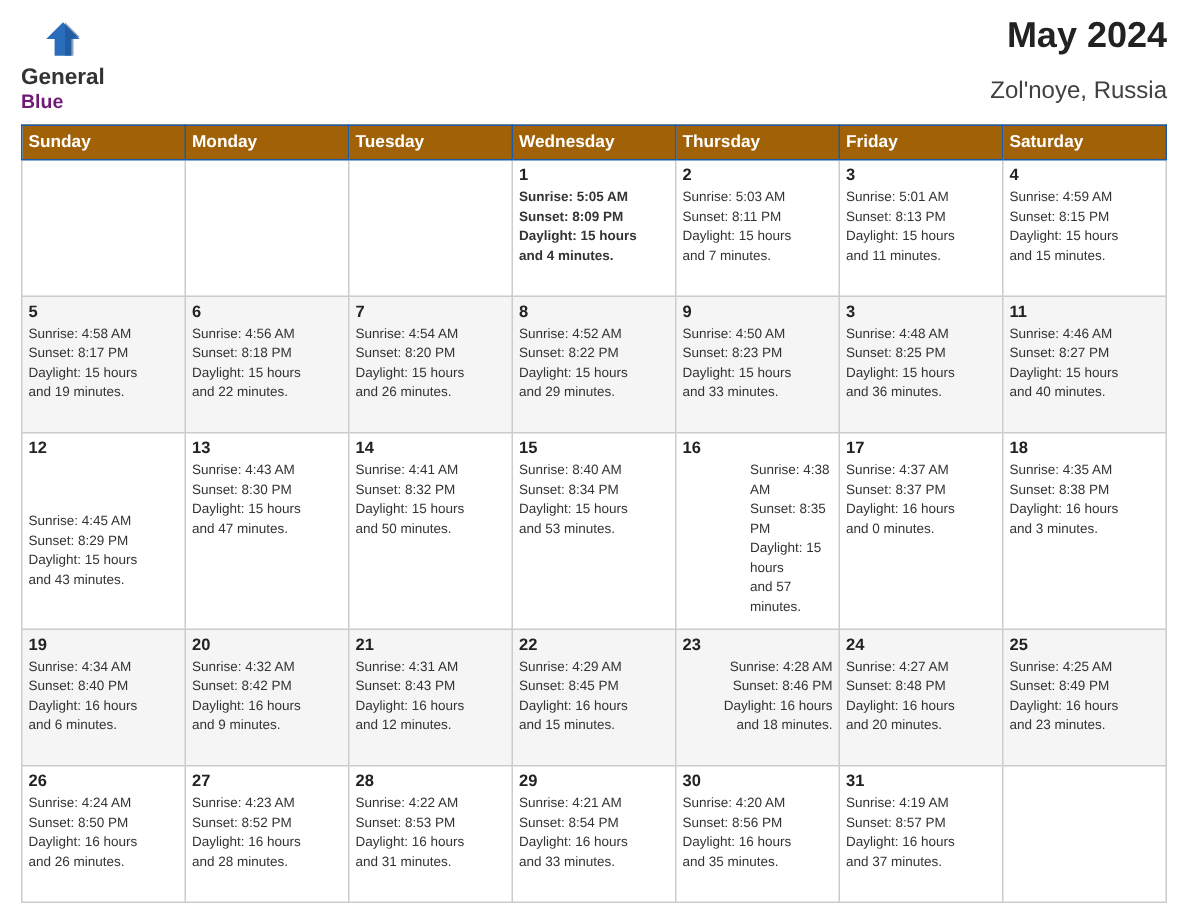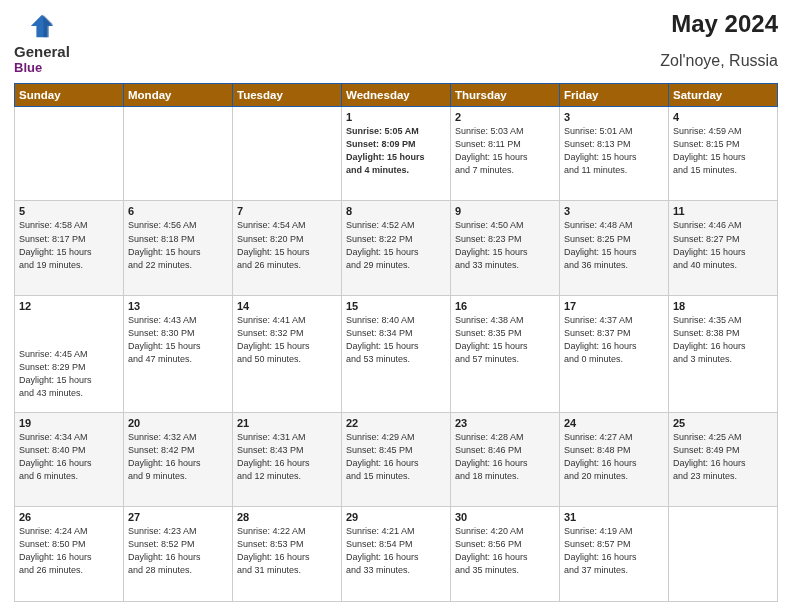--- a/index.html
+++ b/index.html
@@ -247,21 +247,21 @@
           </td>
           <td>
             <span class="day-number">15</span>
             <div class="day-info" style="white-space: pre-line;">Sunrise: 8:40 AM
 Sunset: 8:34 PM
 Daylight: 15 hours
 and 53 minutes.</div>
           </td>
           <td>
             <span class="day-number">16</span>
-            <div class="day-info" style="white-space: pre-line;">Sunrise: 4:38 AM
+            <div class="day-info" style="white-space: pre-line; margin-left: 45px;">Sunrise: 4:38 AM
 Sunset: 8:35 PM
 Daylight: 15 hours
 and 57 minutes.</div>
           </td>
           <td>
             <span class="day-number">17</span>
             <div class="day-info" style="white-space: pre-line;">Sunrise: 4:37 AM
 Sunset: 8:37 PM
 Daylight: 16 hours
 and 0 minutes.</div>
@@ -298,21 +298,21 @@
           </td>
           <td>
             <span class="day-number">22</span>
             <div class="day-info" style="white-space: pre-line;">Sunrise: 4:29 AM
 Sunset: 8:45 PM
 Daylight: 16 hours
 and 15 minutes.</div>
           </td>
           <td>
             <span class="day-number">23</span>
-            <div class="day-info" style="white-space: pre-line;">Sunrise: 4:28 AM
+            <div class="day-info" style="white-space: pre-line; text-align: right;">Sunrise: 4:28 AM
 Sunset: 8:46 PM
 Daylight: 16 hours
 and 18 minutes.</div>
           </td>
           <td>
             <span class="day-number">24</span>
             <div class="day-info" style="white-space: pre-line;">Sunrise: 4:27 AM
 Sunset: 8:48 PM
 Daylight: 16 hours
 and 20 minutes.</div>

